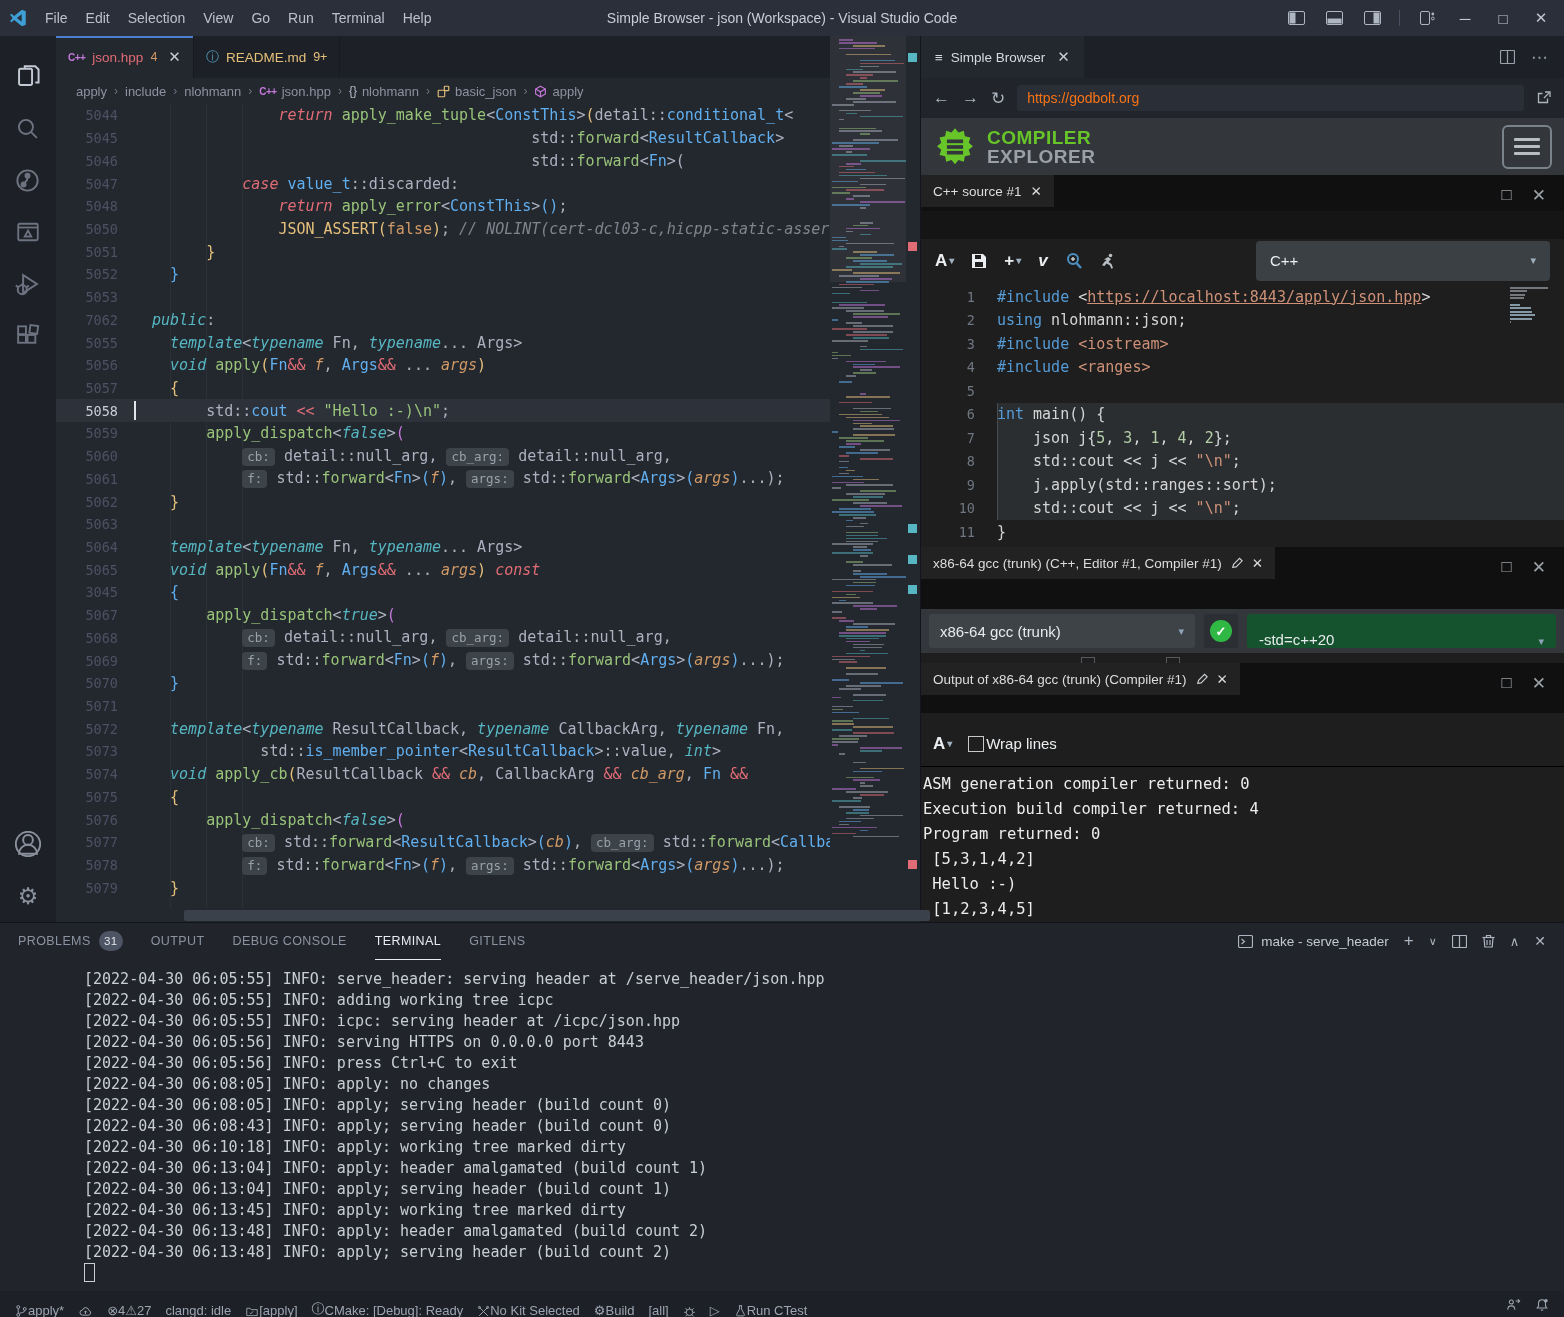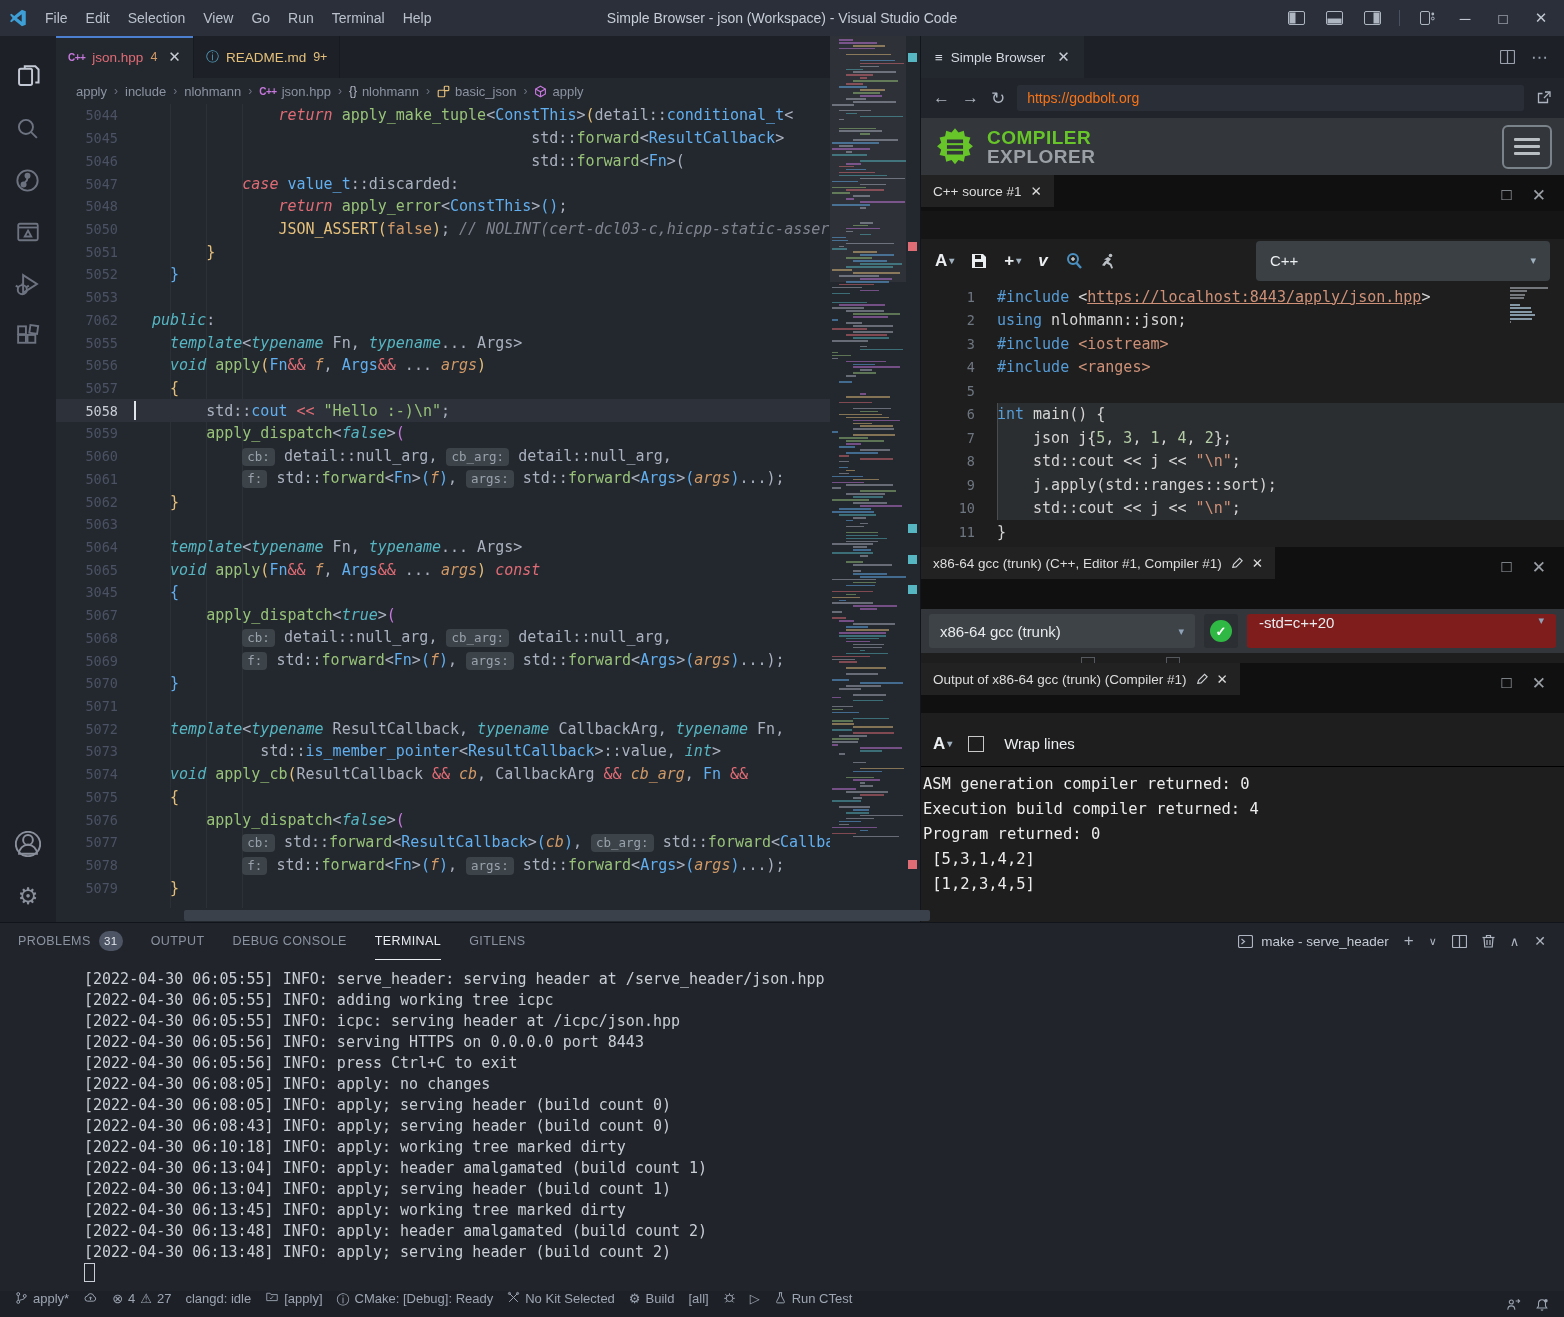--- a/index.html
+++ b/index.html
@@ -84,42 +84,42 @@
   .gb-body{flex:1;height:100%;display:flex;align-items:center;white-space:pre;overflow:hidden}
   .gb-line.hl .gb-body{background:#2b2e30;box-shadow:inset 1px 0 0 #4a4d4f}
   .tok-gbd{color:#569cd6}.tok-gbs{color:#ce9178}.tok-gbn{color:#b5cea8}.tok-gbp{color:#d4d4d4}
   .tok-gblink{color:#ce9178;text-decoration:underline}
   .gb-minimap{position:absolute;top:5px;right:14px;width:40px}
   .comp-tabrow{height:62px}
   .comp-toolbar{height:44px;background:#33373b;display:flex;align-items:center;gap:9px;padding:0 8px}
   .comp-select{width:244px;height:34px;background:#3e4347;border-radius:3px;display:flex;align-items:center;padding:0 11px;color:#e8ebed;font-size:15px}
   .checkbox-wrap{width:34px;height:34px;background:#2b2f33;border-radius:3px;display:flex;align-items:center;justify-content:center}
   .green-check{width:22px;height:22px;border-radius:50%;background:#2fb944;color:#fff;font-size:13px;display:flex;align-items:center;justify-content:center;font-weight:bold}
-  .opts{flex:1;height:34px;background:#7f1d1d;border-radius:3px;display:flex;align-items:flex-start;padding:0 12px;color:#e8ebed;font-size:15px}
+  .opts{flex:1;height:34px;background:#14532d;border-radius:3px;display:flex;align-items:flex-end;padding:0 12px;color:#e8ebed;font-size:15px}
   .strip{height:10px;background:#1e1e1e;position:relative;overflow:hidden}
   .strip i{position:absolute;top:4px;width:12px;height:10px;border:1.5px solid #55595d}
   .out-tabrow{height:50px}
   .out-toolbar{height:45px;background:#1e1e1e;display:flex;align-items:center;gap:16px;padding:8px 12px 0;color:#eceff1;border-bottom:1px solid #000}
   .wrapbox{width:14px;height:14px;border:1.5px solid #c8c8c8}
   .out-content{flex:1;font-family:"DejaVu Sans Mono",monospace;font-size:15.5px;line-height:25px;color:#ececec;padding:5px 0 0 2px;white-space:pre}
 
   
   .panel{height:368px;background:#21252b;border-top:1px solid #11141a;display:flex;flex-direction:column}
   .panel-head{height:36px;display:flex;align-items:center;padding:0 18px}
   .p-tab{margin-right:28px;font-size:12.5px;letter-spacing:.4px;color:#8b93a1;display:flex;align-items:center;gap:8px;height:100%;border-bottom:1.5px solid transparent}
   .p-tab.active{color:#e9ecf1;border-bottom-color:#e9ecf1}
   .badge{background:#4d5463;color:#e1e5ec;border-radius:10px;min-width:20px;height:20px;font-size:11.5px;display:flex;align-items:center;justify-content:center;padding:0 2px}
   .panel-right{margin-left:auto;display:flex;align-items:center;gap:15px;color:#aeb5c1;font-size:14px}
   .term-sel{display:flex;align-items:center;gap:8px;font-size:13.5px;color:#c3c9d3}
   .term-body{flex:1;padding:10px 0 0 84px;font-family:"DejaVu Sans Mono",monospace;font-size:15px;line-height:21px;color:#c9ced6;white-space:pre}
   .t-cursor{display:inline-block;width:9px;height:17px;border:1px solid #c9ced6;vertical-align:-3px}
 
   
   .statusbar{height:27px;background:#1d2127;display:flex;align-items:center;font-size:13px;color:#9da5b2;padding:0 8px}
-  .sb-item{display:flex;align-items:flex-start;gap:5px;padding:0 7px;height:100%}
+  .sb-item{display:flex;align-items:flex-end;padding:0 7px;height:100%}
   .sb-right{margin-left:auto;display:flex;align-items:center}
   .gl{font-size:13.5px}
 </style>
 </head>
 <body>
 
 <div class="titlebar">
   <div class="vslogo">
     <svg width="18" height="18" viewBox="0 0 16 16">
         <path fill="#3d9fd6" d="M11.5.6 14.9 2v12L11.5 15.4 4.6 9.8 2.2 11.7.9 10.9l2.3-2.9L.9 5.1l1.3-.8 2.4 1.9L11.5.6zM11.3 4.6 7 8l4.3 3.4V4.6z"></path>
@@ -770,26 +770,26 @@
             </span>
           <span>✕</span>
         </div>
         <div class="pane-ctrl">
           <span>□</span>
           <span>✕</span>
         </div>
       </div>
       <div class="out-toolbar">
         <span class="abtn">A<span class="caret">▾</span></span>
-        <span style="display:flex;align-items:center;gap:20px">
+        <span style="display:flex;align-items:center;gap:2px">
           <span class="wrapbox"></span>
           <span style="font-size:15px">Wrap lines</span>
         </span>
       </div>
-      <div class="out-content" id="gb-output"><div>ASM generation compiler returned: 0</div><div>Execution build compiler returned: 4</div><div>Program returned: 0</div><div> [5,3,1,4,2]</div><div> [1,2,3,4,5]</div></div>
+      <div class="out-content" id="gb-output"><div>ASM generation compiler returned: 0</div><div>Execution build compiler returned: 4</div><div>Program returned: 0</div><div> [5,3,1,4,2]</div><div> Hello :-)</div><div> [1,2,3,4,5]</div></div>
     </div>
   </div>
 </div>
 
 <div class="panel">
   <div class="panel-head" id="panel-head">
     <div class="p-tab">
         <span>PROBLEMS</span>
         <span class="badge">31</span>
       </div>

